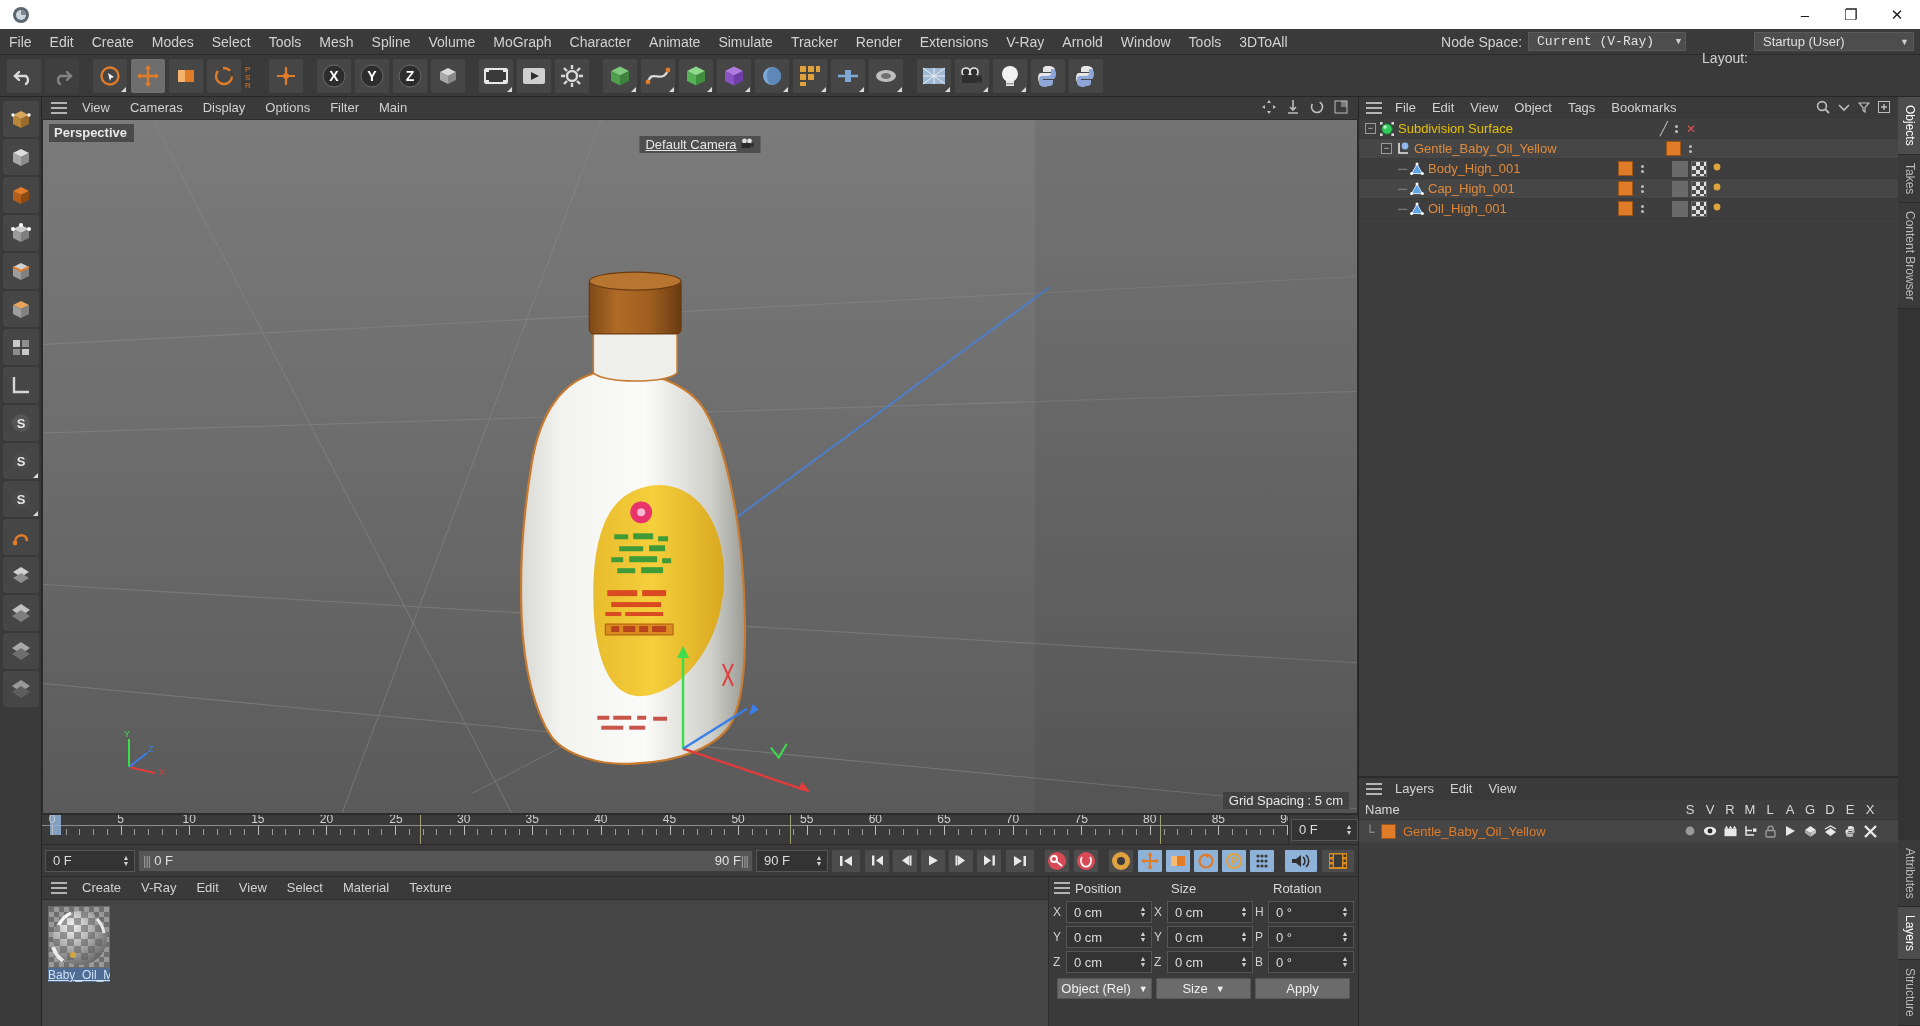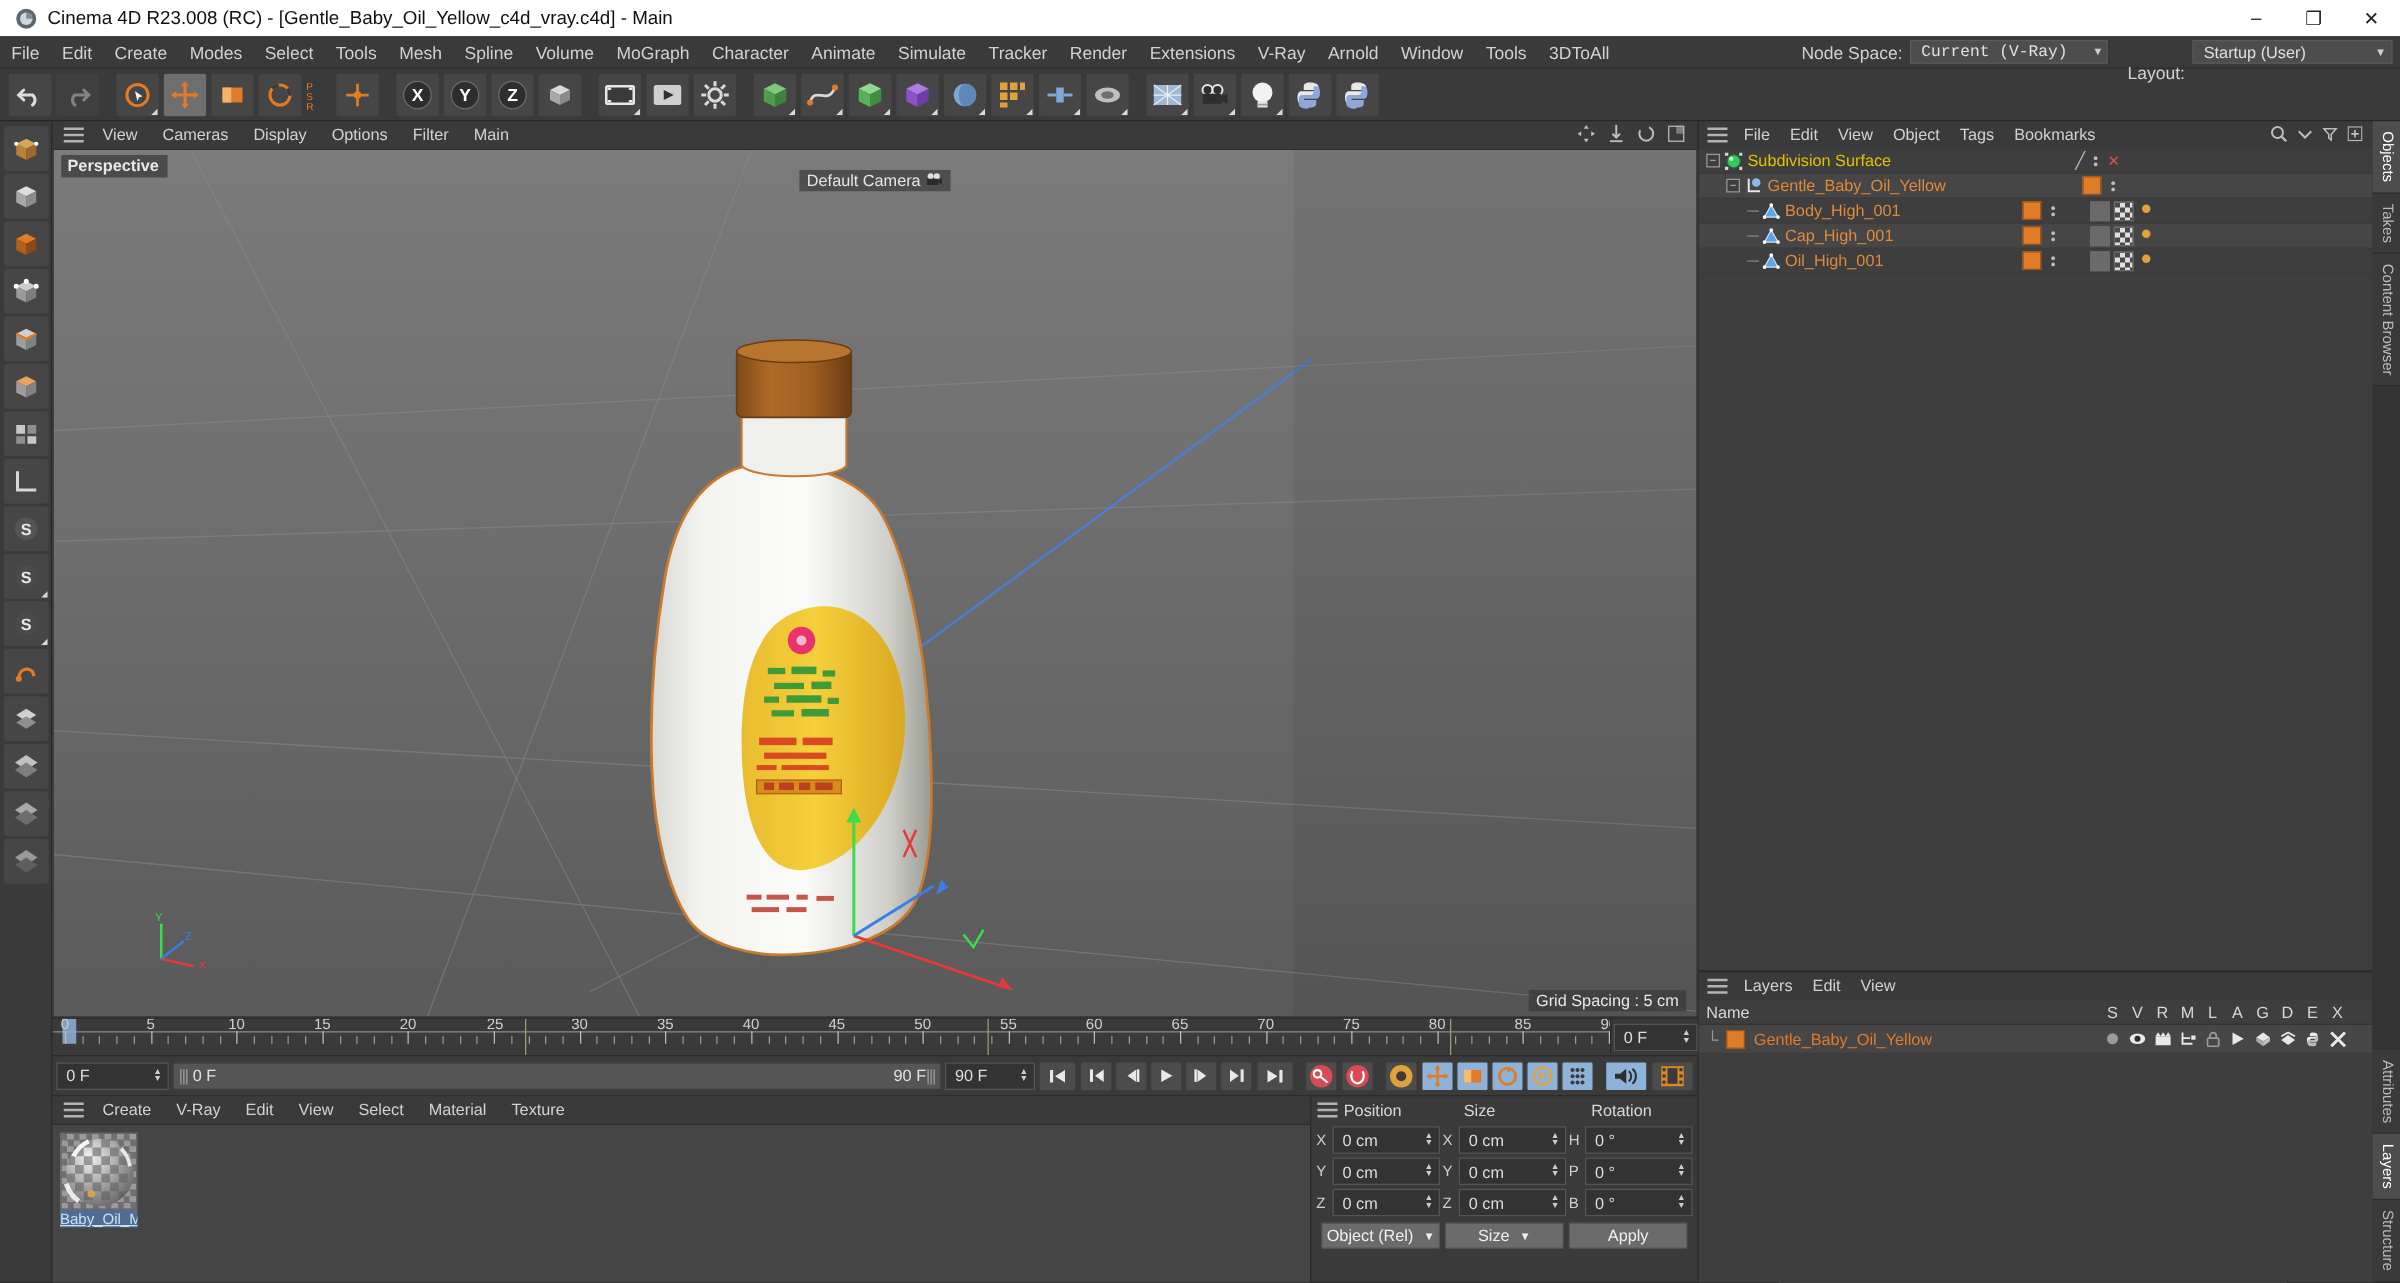--- a/index.html
+++ b/index.html
@@ -78,21 +78,21 @@
     position:absolute; inset:0;
     background:linear-gradient(180deg,#7b7b7b 0%, #6f6f6f 40%, #636363 75%, #5a5a5a 100%);
   }
   .vp-label{
     position:absolute; left:6px; top:4px; font-size:13px; color:#e8e8e8;
     background:#4a4a4a; padding:1px 7px 2px 5px; font-weight:bold;
   }
   .cam-label{
     position:absolute; left:50%; transform:translateX(-50%); top:16px;
     font-size:13px; color:#e6e6e6; background:rgba(70,70,70,.85); padding:1px 6px;
-    display:flex; align-items:center; gap:4px;
+    display:flex; align-items:center; gap:4px;text-decoration:underline;
   }
   .grid-label{
     position:absolute; right:8px; bottom:4px; font-size:13px; color:#e8e8e8;
     background:rgba(60,60,60,.8); padding:1px 6px;
   }
   .axis-gizmo{ position:absolute; left:78px; bottom:38px; width:50px; height:50px;}
   
   .timeline{
     height:30px; background:#3a3a3a; position:relative; border-top:1px solid #2b2b2b;
     display:flex; align-items:stretch;
@@ -214,21 +214,20 @@
 <body>
 
 <div class="titlebar">
   <div class="tb-logo">
     <svg width="18" height="18" viewBox="0 0 18 18">
       <circle cx="9" cy="9" r="8" fill="#5b6770"></circle>
       <circle cx="9" cy="9" r="5" fill="#cfd6db"></circle>
       <path d="M9 4 A5 5 0 0 1 14 9 L9 9 Z" fill="#7d8a93"></path>
     </svg>
   </div>
-  <div class="tb-title">Cinema 4D R23.008 (RC) - [Gentle_Baby_Oil_Yellow_c4d_vray.c4d] - Main</div>
   <div class="tb-spacer"></div>
   <div class="tb-btn">–</div>
   <div class="tb-btn">❐</div>
   <div class="tb-btn close">✕</div>
 </div>
 
 <div class="menubar">
   <div class="menu-item">File</div>
   <div class="menu-item">Edit</div>
   <div class="menu-item">Create</div>

